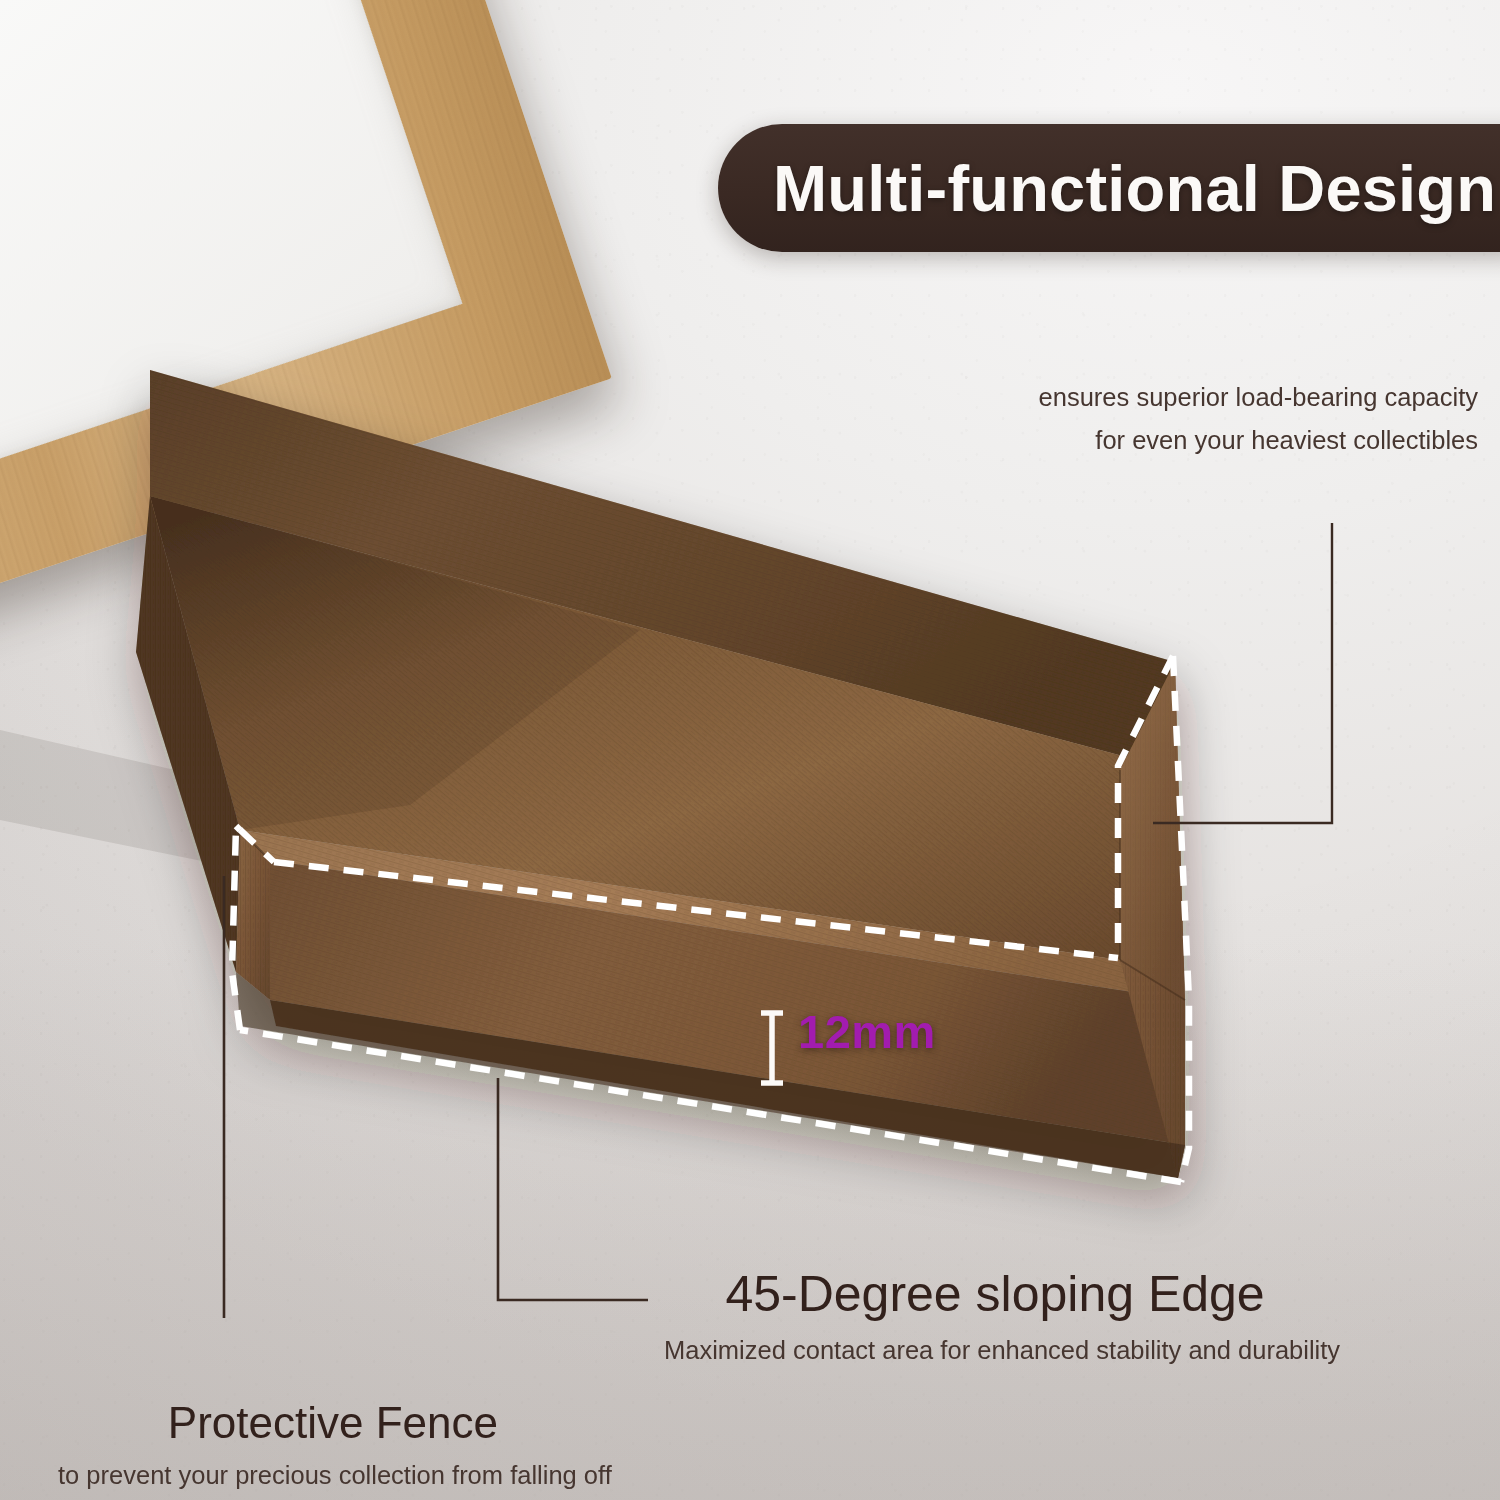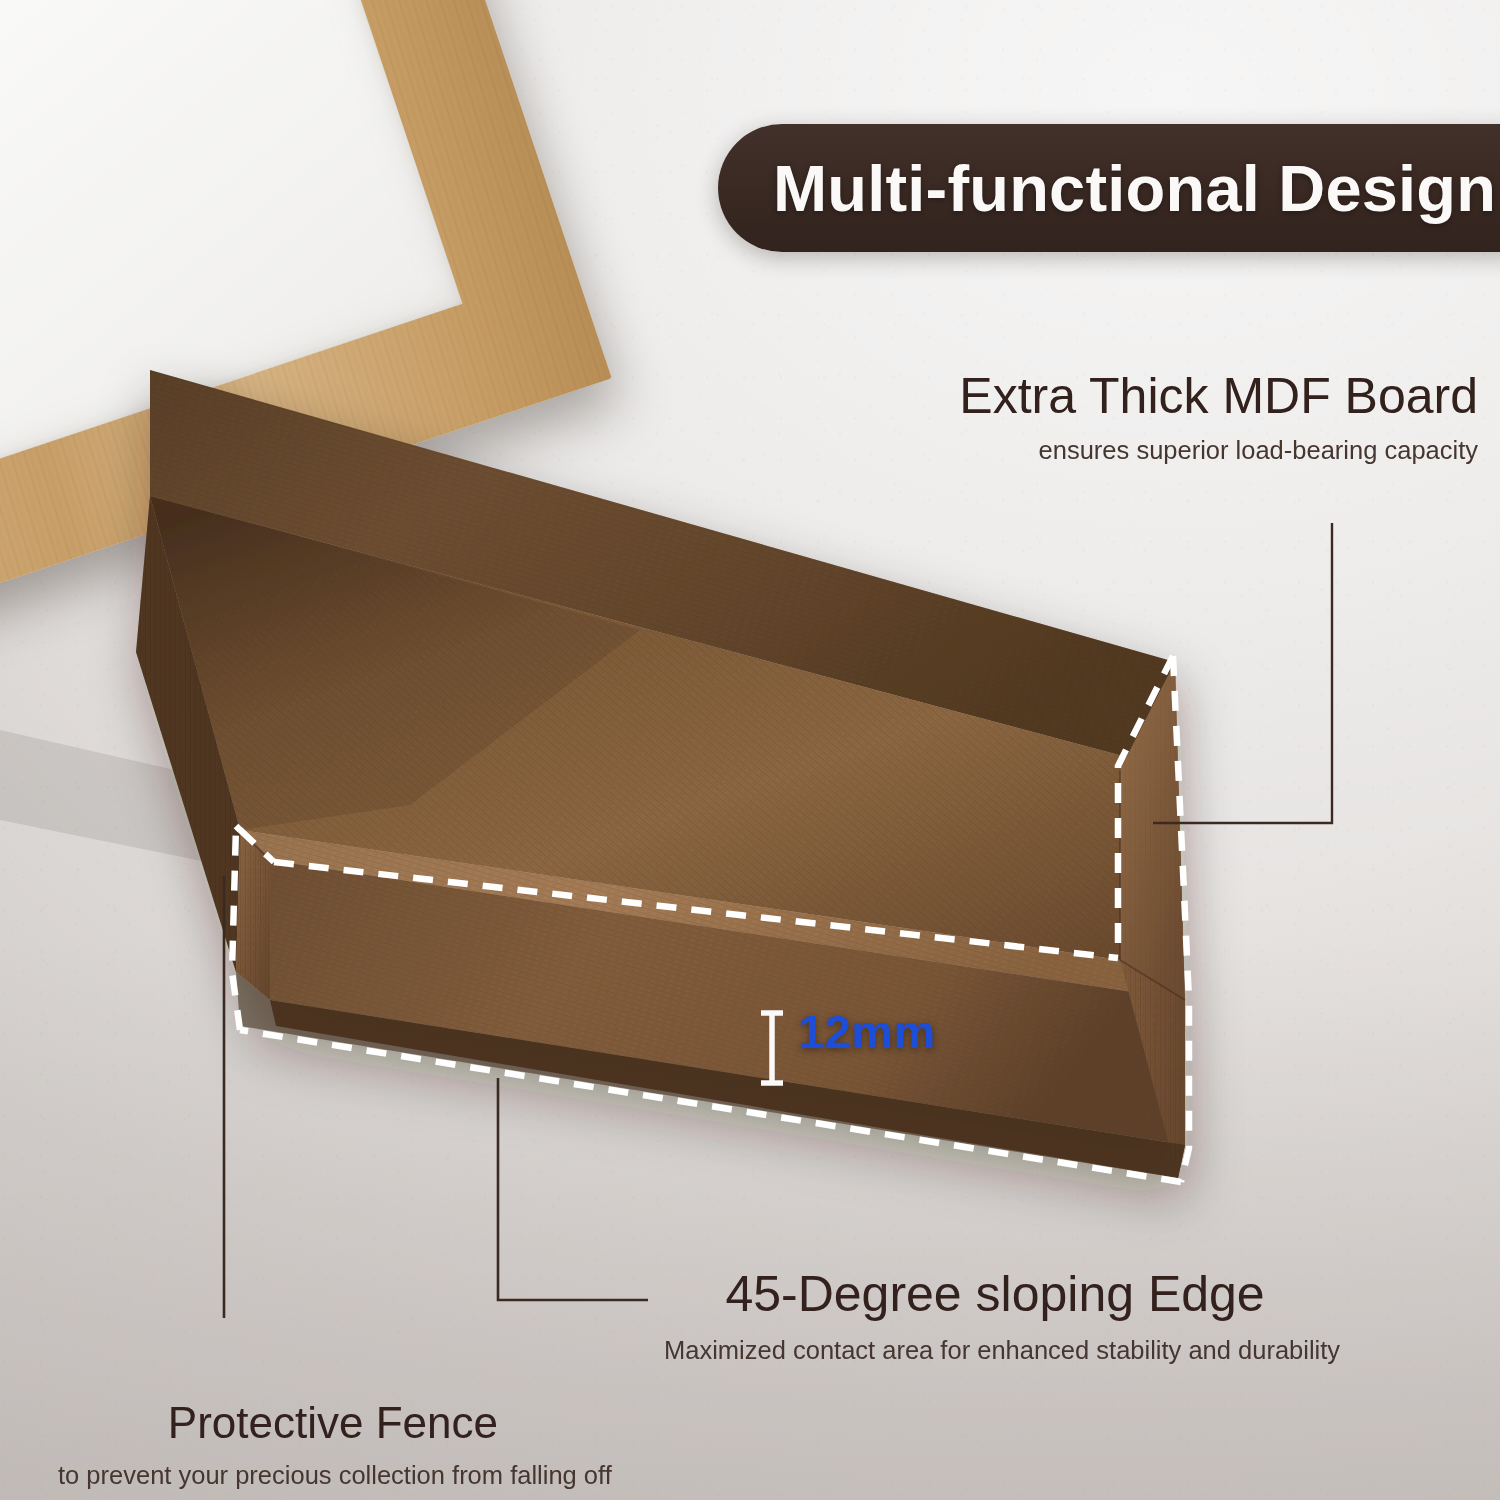--- a/index.html
+++ b/index.html
@@ -76,21 +76,21 @@
 
   .co-fence{left:54px;top:1400px;}
   .co-fence .co-title{font-size:44px;}
   .co-fence .co-sub{margin-top:12px;margin-left:4px;}
 
   
   .leaders{position:absolute;inset:0;overflow:visible;}
 
   
   .dim{position:absolute;left:746px;top:1000px;width:240px;height:100px;}
-  .dim-label{position:absolute;left:52px;top:4px;color:#1d4ed8;font-size:47px;font-weight:bold;
+  .dim-label{position:absolute;left:52px;top:4px;color:#a21caf;font-size:47px;font-weight:bold;
     letter-spacing:.5px;text-shadow:0 2px 7px rgba(35,22,14,.55);white-space:nowrap;}
 </style>
 </head>
 <body>
 
 <div id="stage">
 
   <div class="wall"></div>
   <div class="wall-tex"></div>
   <div class="wall-bottom"></div>
@@ -233,22 +233,22 @@
       </g>
     </svg>
     <div class="dim-label">12mm</div>
   </div>
 
   <div class="banner">
     <div class="banner-text">Multi-functional Design</div>
   </div>
 
   <div class="callout co-mdf">
-    <div class="co-title">Extra Thick MDF Board</div>
     <div class="co-sub">ensures superior load-bearing capacity</div>
+    <div class="co-sub">for even your heaviest collectibles</div>
   </div>
 
   <div class="callout co-deg">
     <div class="co-title">45-Degree sloping Edge</div>
     <div class="co-sub">Maximized contact area for enhanced stability and durability</div>
   </div>
 
   <div class="callout co-fence">
     <div class="co-title">Protective Fence</div>
     <div class="co-sub">to prevent your precious collection from falling off</div>

